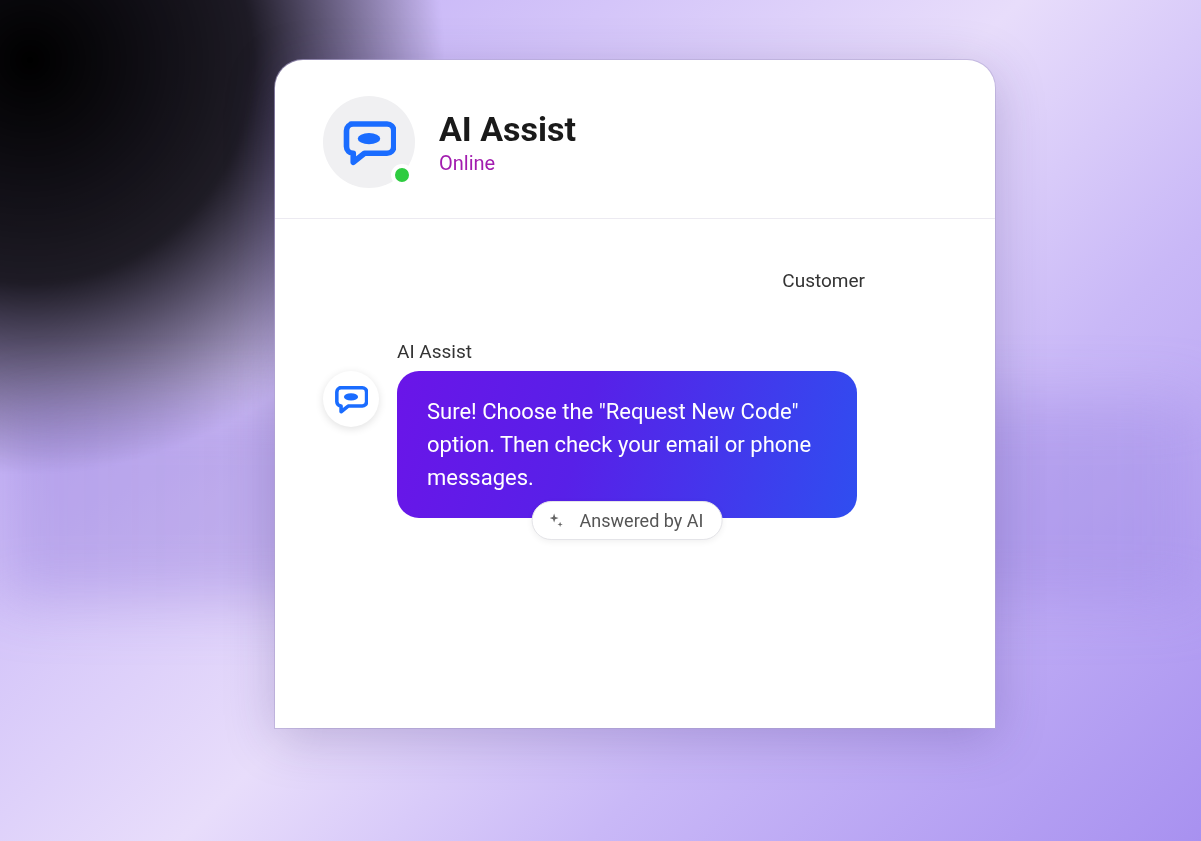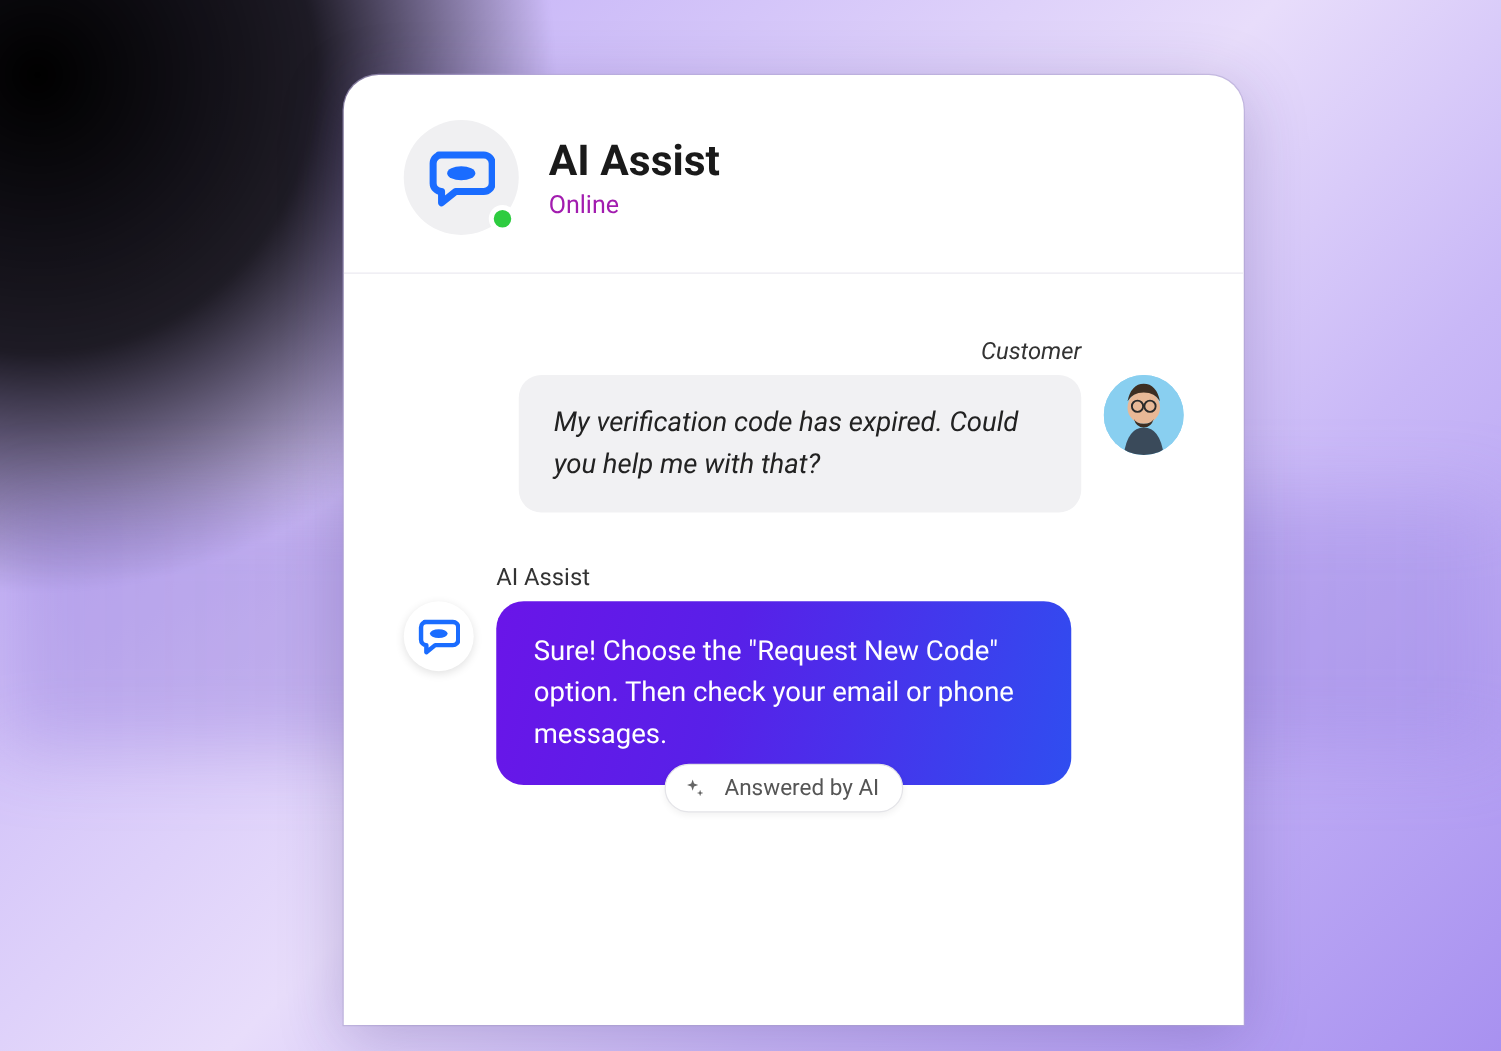--- a/index.html
+++ b/index.html
@@ -36,21 +36,21 @@
       height: 200px;
       background: linear-gradient(90deg, rgba(110,80,200,0.25) 0%, rgba(130,100,210,0.35) 50%, rgba(140,120,220,0.25) 100%);
       filter: blur(30px);
       pointer-events: none;
     }
     .chat-card {
       position: absolute;
       left: 275px;
       top: 60px;
       width: 720px;
-      height: 760px;
+      height: 668px;
       background: #ffffff;
       border-radius: 28px 28px 0 0;
       box-shadow: 0 10px 50px rgba(60, 40, 120, 0.25), 0 0 0 1px rgba(190,180,220,0.6);
       overflow: hidden;
     }
     .chat-header {
       display: flex;
       align-items: center;
       padding: 36px 48px 30px 48px;
       border-bottom: 1px solid #eceaf1;
@@ -95,21 +95,20 @@
     .chat-body {
       padding: 50px 48px 30px 48px;
     }
     .msg-block {
       margin-bottom: 40px;
     }
     .msg-block.customer {
       display: flex;
       flex-direction: column;
       align-items: flex-end;
-      font-style: italic;
     }
     .msg-row-customer {
       display: flex;
       align-items: flex-start;
       justify-content: flex-end;
       gap: 18px;
     }
     .sender-label {
       font-size: 19px;
       color: #333;
@@ -221,35 +220,20 @@
     <div class="header-text">
       <div class="title">AI Assist</div>
       <div class="status">Online</div>
     </div>
   </div>
 
   <div class="chat-body">
 
     <div class="msg-block customer">
       <div class="sender-label">Customer</div>
-      <div class="msg-row-customer">
-        <div class="bubble-customer">My verification code has expired. Could you help me with that?</div>
-        <div class="cust-avatar">
-          <svg viewBox="0 0 64 64">
-            <rect width="64" height="64" fill="#89cff0"></rect>
-            <circle cx="32" cy="26" r="13" fill="#e8b896"></circle>
-            <path d="M16 64 q3 -22 16 -22 t16 22 z" fill="#3a4a5a"></path>
-            <path d="M19 21 q3 -14 13 -14 t13 14 q-4 -7 -13 -7 t-13 7 z" fill="#3d2e22"></path>
-            <circle cx="27" cy="25" r="4.5" fill="none" stroke="#2a2a2a" stroke-width="1.5"></circle>
-            <circle cx="37" cy="25" r="4.5" fill="none" stroke="#2a2a2a" stroke-width="1.5"></circle>
-            <line x1="31.5" y1="25" x2="32.5" y2="25" stroke="#2a2a2a" stroke-width="1.5"></line>
-            <path d="M24 35 q2 4 8 4 t8 -4 q-2 7 -8 7 t-8 -7 z" fill="#3d2e22"></path>
-          </svg>
-        </div>
-      </div>
     </div>
 
     <div class="msg-block ai">
       <div class="sender-label ai">AI Assist</div>
       <div class="msg-row-ai">
         <div class="bot-avatar-small">
           <svg viewBox="0 0 48 48">
             <path d="M8 8 h32 a6 6 0 0 1 6 6 v14 a6 6 0 0 1 -6 6 h-20 l-10 8 v-8 a6 6 0 0 1 -6 -6 v-14 a6 6 0 0 1 6 -6 z" fill="none" stroke="#1A6CFF" stroke-width="5" stroke-linejoin="round"></path>
             <ellipse cx="24" cy="21" rx="10" ry="5" fill="#1A6CFF"></ellipse>
           </svg>

